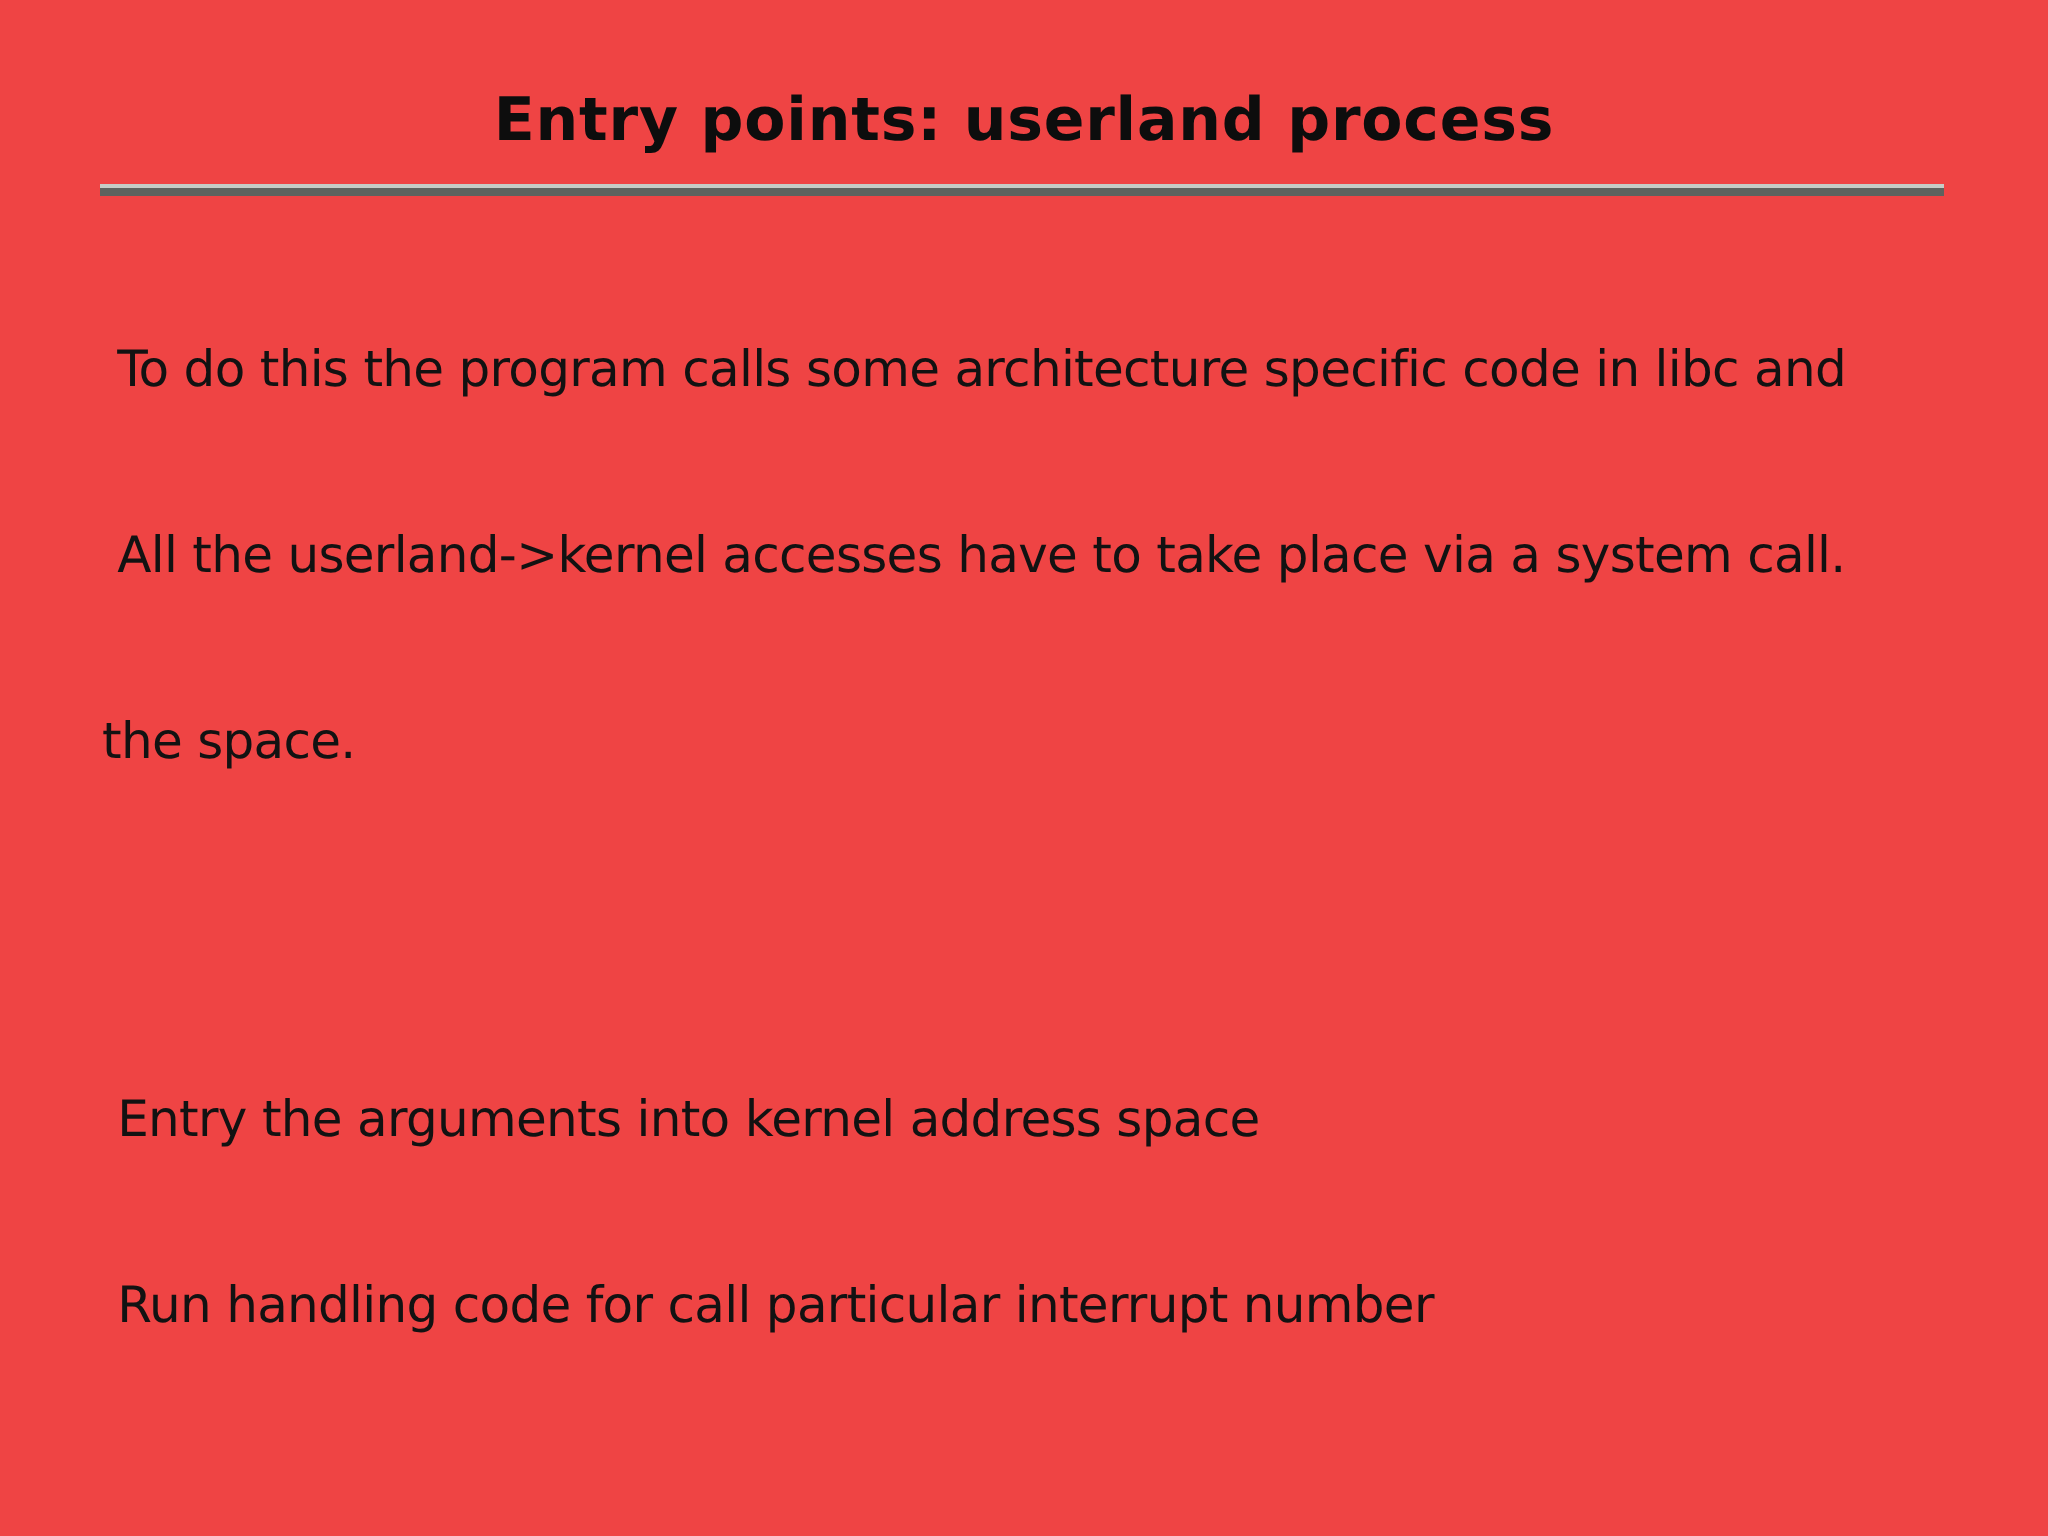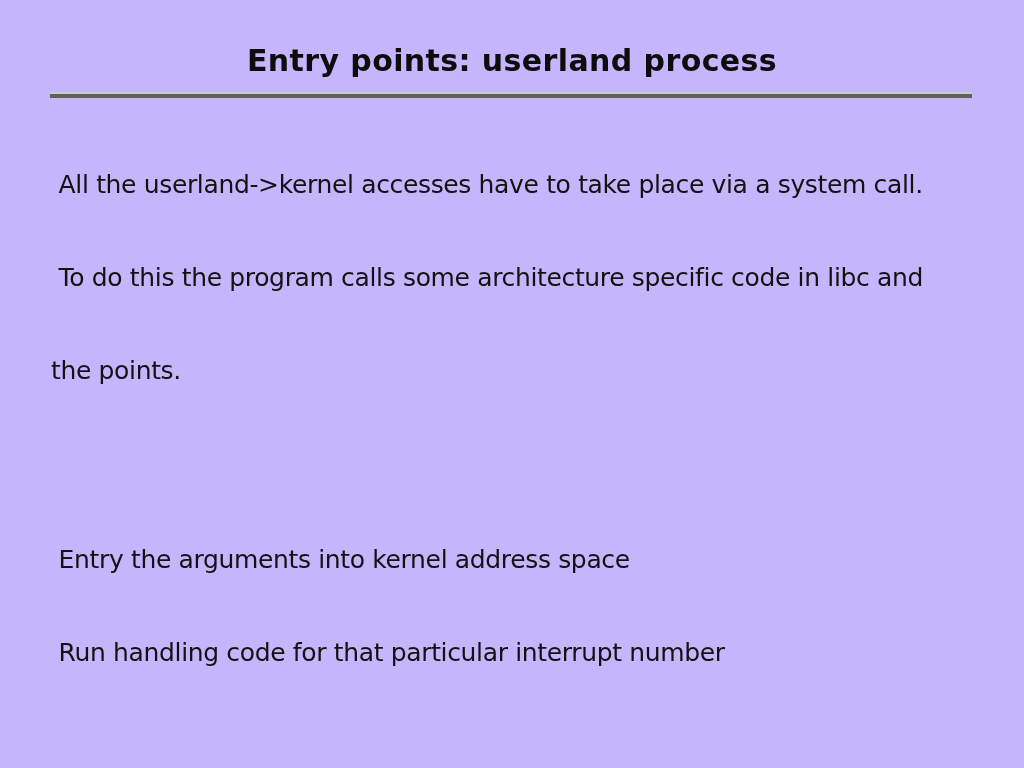--- a/index.html
+++ b/index.html
@@ -11,21 +11,21 @@
     width: 1024px;
     height: 768px;
     background: #f7fbf8;
     font-family: "DejaVu Sans", sans-serif;
     overflow: hidden;
   }
   .slide {
     position: relative;
     width: 1024px;
     height: 768px;
-    background: #c4b5fd;
+    background: #ef4444;
     box-sizing: border-box;
   }
   .slide-title {
     position: absolute;
     top: 44px;
     left: 0;
     width: 1024px;
     text-align: center;
     font-family: "DejaVu Sans", sans-serif;
     font-weight: bold;
@@ -72,26 +72,26 @@
 
 <div class="slide">
 
   <div class="slide-title">Entry points: userland process</div>
 
   <div class="title-rule"></div>
 
   <div class="body-area">
 
     <div class="para">
+      <span class="line"> To do this the program calls some architecture specific code in libc and</span>
       <span class="line"> All the userland-&gt;kernel accesses have to take place via a system call.</span>
-      <span class="line"> To do this the program calls some architecture specific code in libc and</span>
-      <span class="line">the points.</span>
+      <span class="line">the space.</span>
     </div>
 
     <div class="gap-md"></div>
 
     <div class="para">
       <span class="line"> Entry the arguments into kernel address space</span>
-      <span class="line"> Run handling code for that particular interrupt number</span>
+      <span class="line"> Run handling code for call particular interrupt number</span>
     </div>
 
   </div>
 </div>
 
 </body></html>

